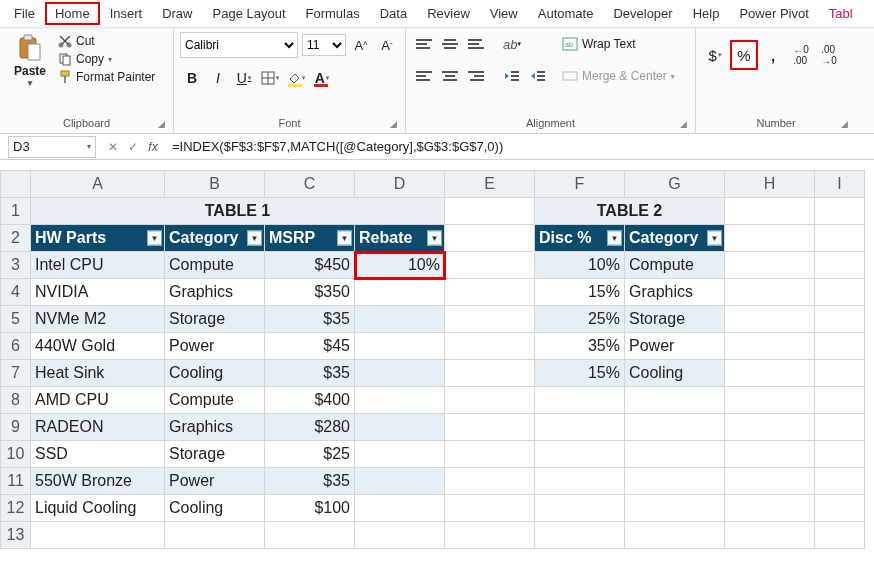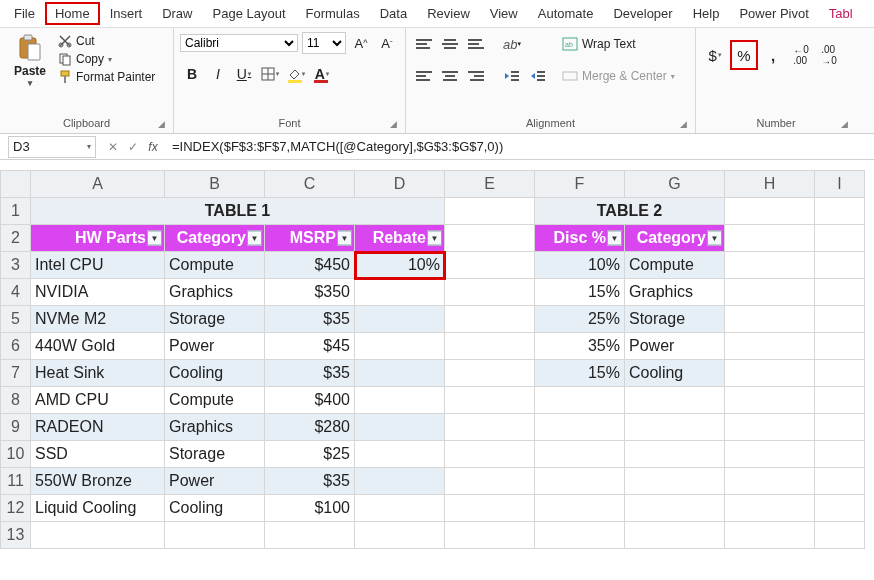--- a/index.html
+++ b/index.html
@@ -22,21 +22,21 @@
   .clipboard .paste { display: flex; flex-direction: column; align-items: center; width: 48px; padding-top: 2px; font-weight: bold; }
   .clipboard .paste .icon { width: 26px; height: 28px; }
   .clipboard .paste .label { font-size: 12px; margin-top: 2px; }
   .clipboard .paste .arrow { font-size: 9px; color: #555; }
   .clipboard .cutlist { display: flex; flex-direction: column; gap: 4px; margin-left: 4px; padding-top: 2px; font-size: 12px; }
   .clipboard .cutlist .row { display: flex; align-items: center; gap: 4px; }
   .clipboard .cutlist .sm-icon { width: 14px; height: 14px; display: inline-block; }
 
   
   .font .row1 { display: flex; gap: 4px; align-items: center; }
-  .font select.fontname { width: 118px; height: 18px; font-size: 12px; border: 1px solid #ccc; background: #fff; }
+  .font select.fontname { width: 118px; height: 26px; font-size: 12px; border: 1px solid #ccc; background: #fff; }
   .font select.fontsize { width: 44px; height: 22px; font-size: 12px; border: 1px solid #ccc; background: #fff; }
   .font .szbtn { width: 22px; height: 22px; border: 1px solid transparent; display: flex; align-items: center; justify-content: center; font-size: 13px; }
   .font .row2 { display: flex; gap: 2px; margin-top: 8px; align-items: center; }
   .font .fmt { width: 24px; height: 24px; display: flex; align-items: center; justify-content: center; font-size: 14px; position: relative; }
   .font .fmt .dd { font-size: 7px; margin-left: 1px; color: #666; }
   .font .fmt .bar { position: absolute; bottom: 3px; left: 4px; right: 6px; height: 3px; }
 
   
   .align .row1, .align .row2 { display: flex; gap: 2px; align-items: center; }
   .align .row2 { margin-top: 8px; }
@@ -65,21 +65,21 @@
 
   
   .sheet { position: relative; }
   table.grid { border-collapse: collapse; table-layout: fixed; }
   table.grid td, table.grid th { border: 1px solid #d6d6d6; height: 27px; font-size: 16px; padding: 0 4px; overflow: hidden; white-space: nowrap; }
   .rowhdr, .colhdr, .corner { background: #eef1f3; font-size: 12px; color: #555; text-align: center; font-weight: normal; }
   .rowhdr { width: 30px; }
   .colA { width: 134px; } .colB { width: 100px; } .colC { width: 90px; } .colD { width: 90px; } .colE { width: 90px; } .colF { width: 90px; } .colG { width: 100px; } .colH { width: 90px; } .colI { width: 50px; }
 
   .table-title { background: #e9eff5; text-align: center; font-weight: 700; color: #222; margin-left: 36px; }
-  .tbl-hdr { background: #d946ef; color: #fff; font-weight: 600; position: relative; padding-right: 18px !important; text-align: right; }
+  .tbl-hdr { background: #0c4a6e; color: #fff; font-weight: 600; position: relative; padding-right: 18px !important; }
   .tbl-hdr .filter { position: absolute; right: 2px; top: 50%; transform: translateY(-50%); width: 15px; height: 15px; background: #f5f9fc; border: 1px solid #8aa; font-size: 8px; color: #333; display: flex; align-items: center; justify-content: center; }
   .band-even td.dcell { background: #e6eef6; }
   .band-odd td.dcell { background: #fff; }
   .num { text-align: right; }
   .dcell { }
 
   .sel-cell { outline: 3px solid #d00; outline-offset: -2px; }
 
   .align-lines { display:inline-block; width:16px; }
   .align-lines span { display:block; height:2px; background:#555; margin:2px 0; }

